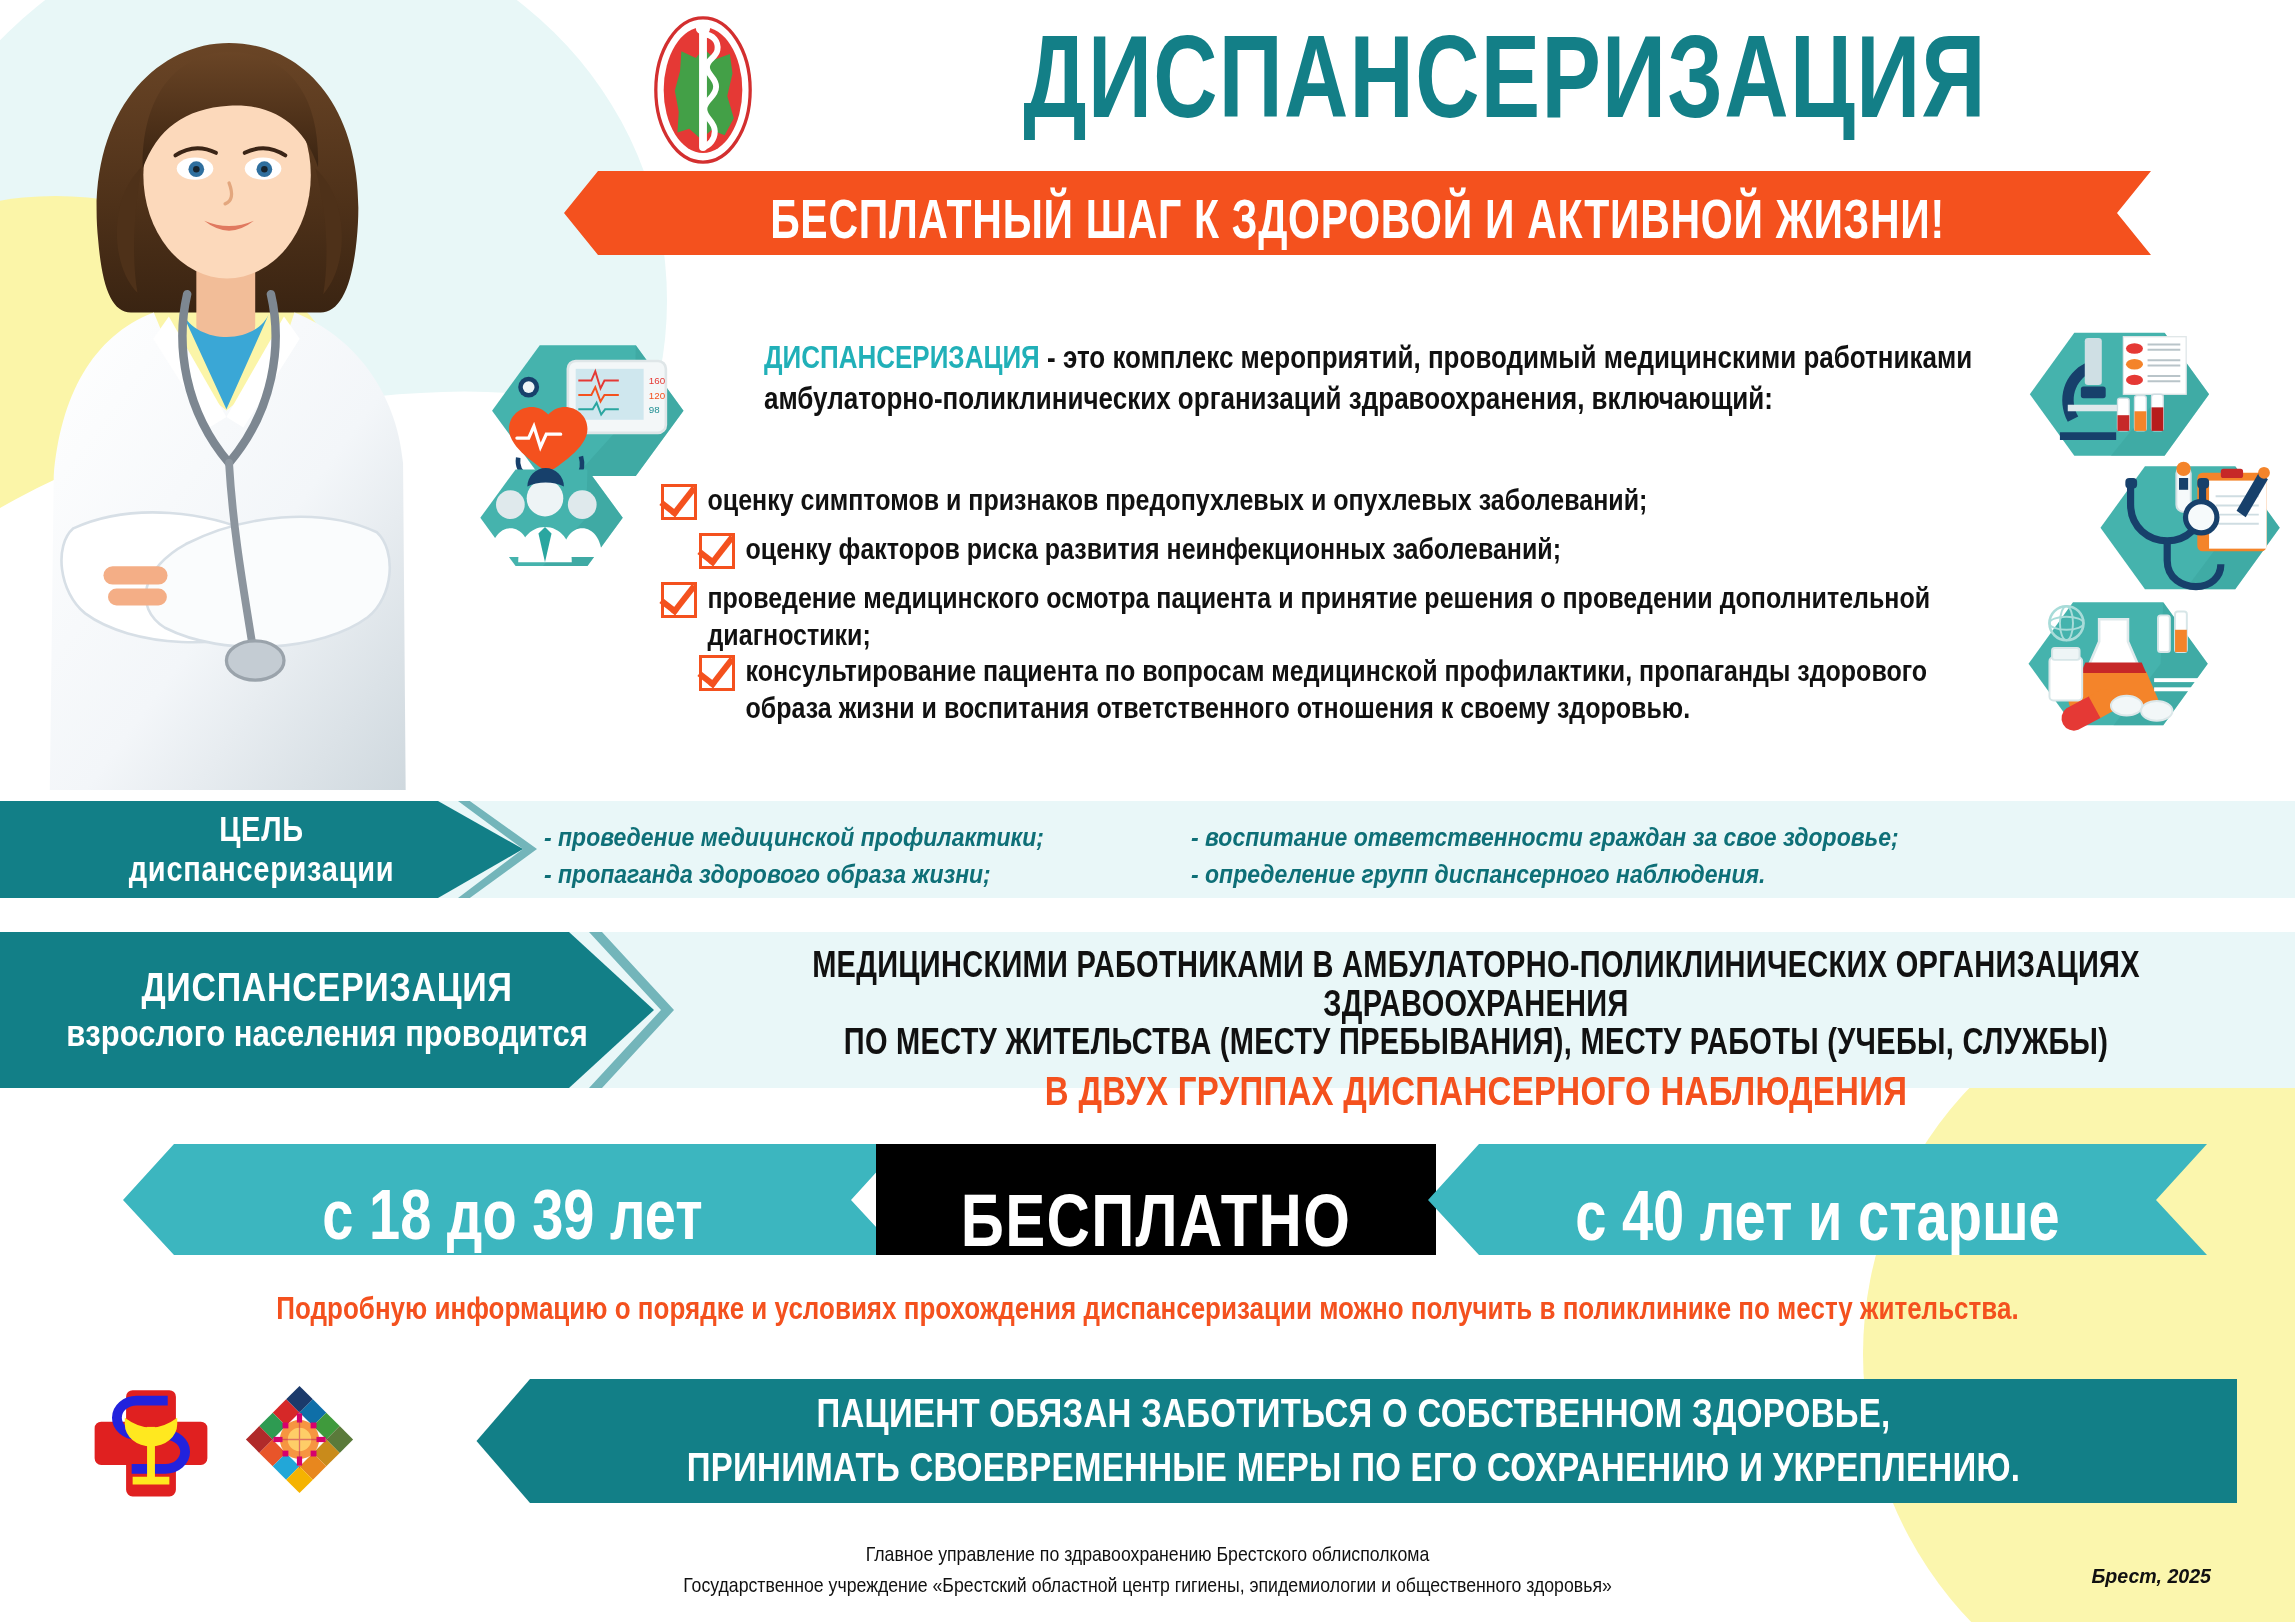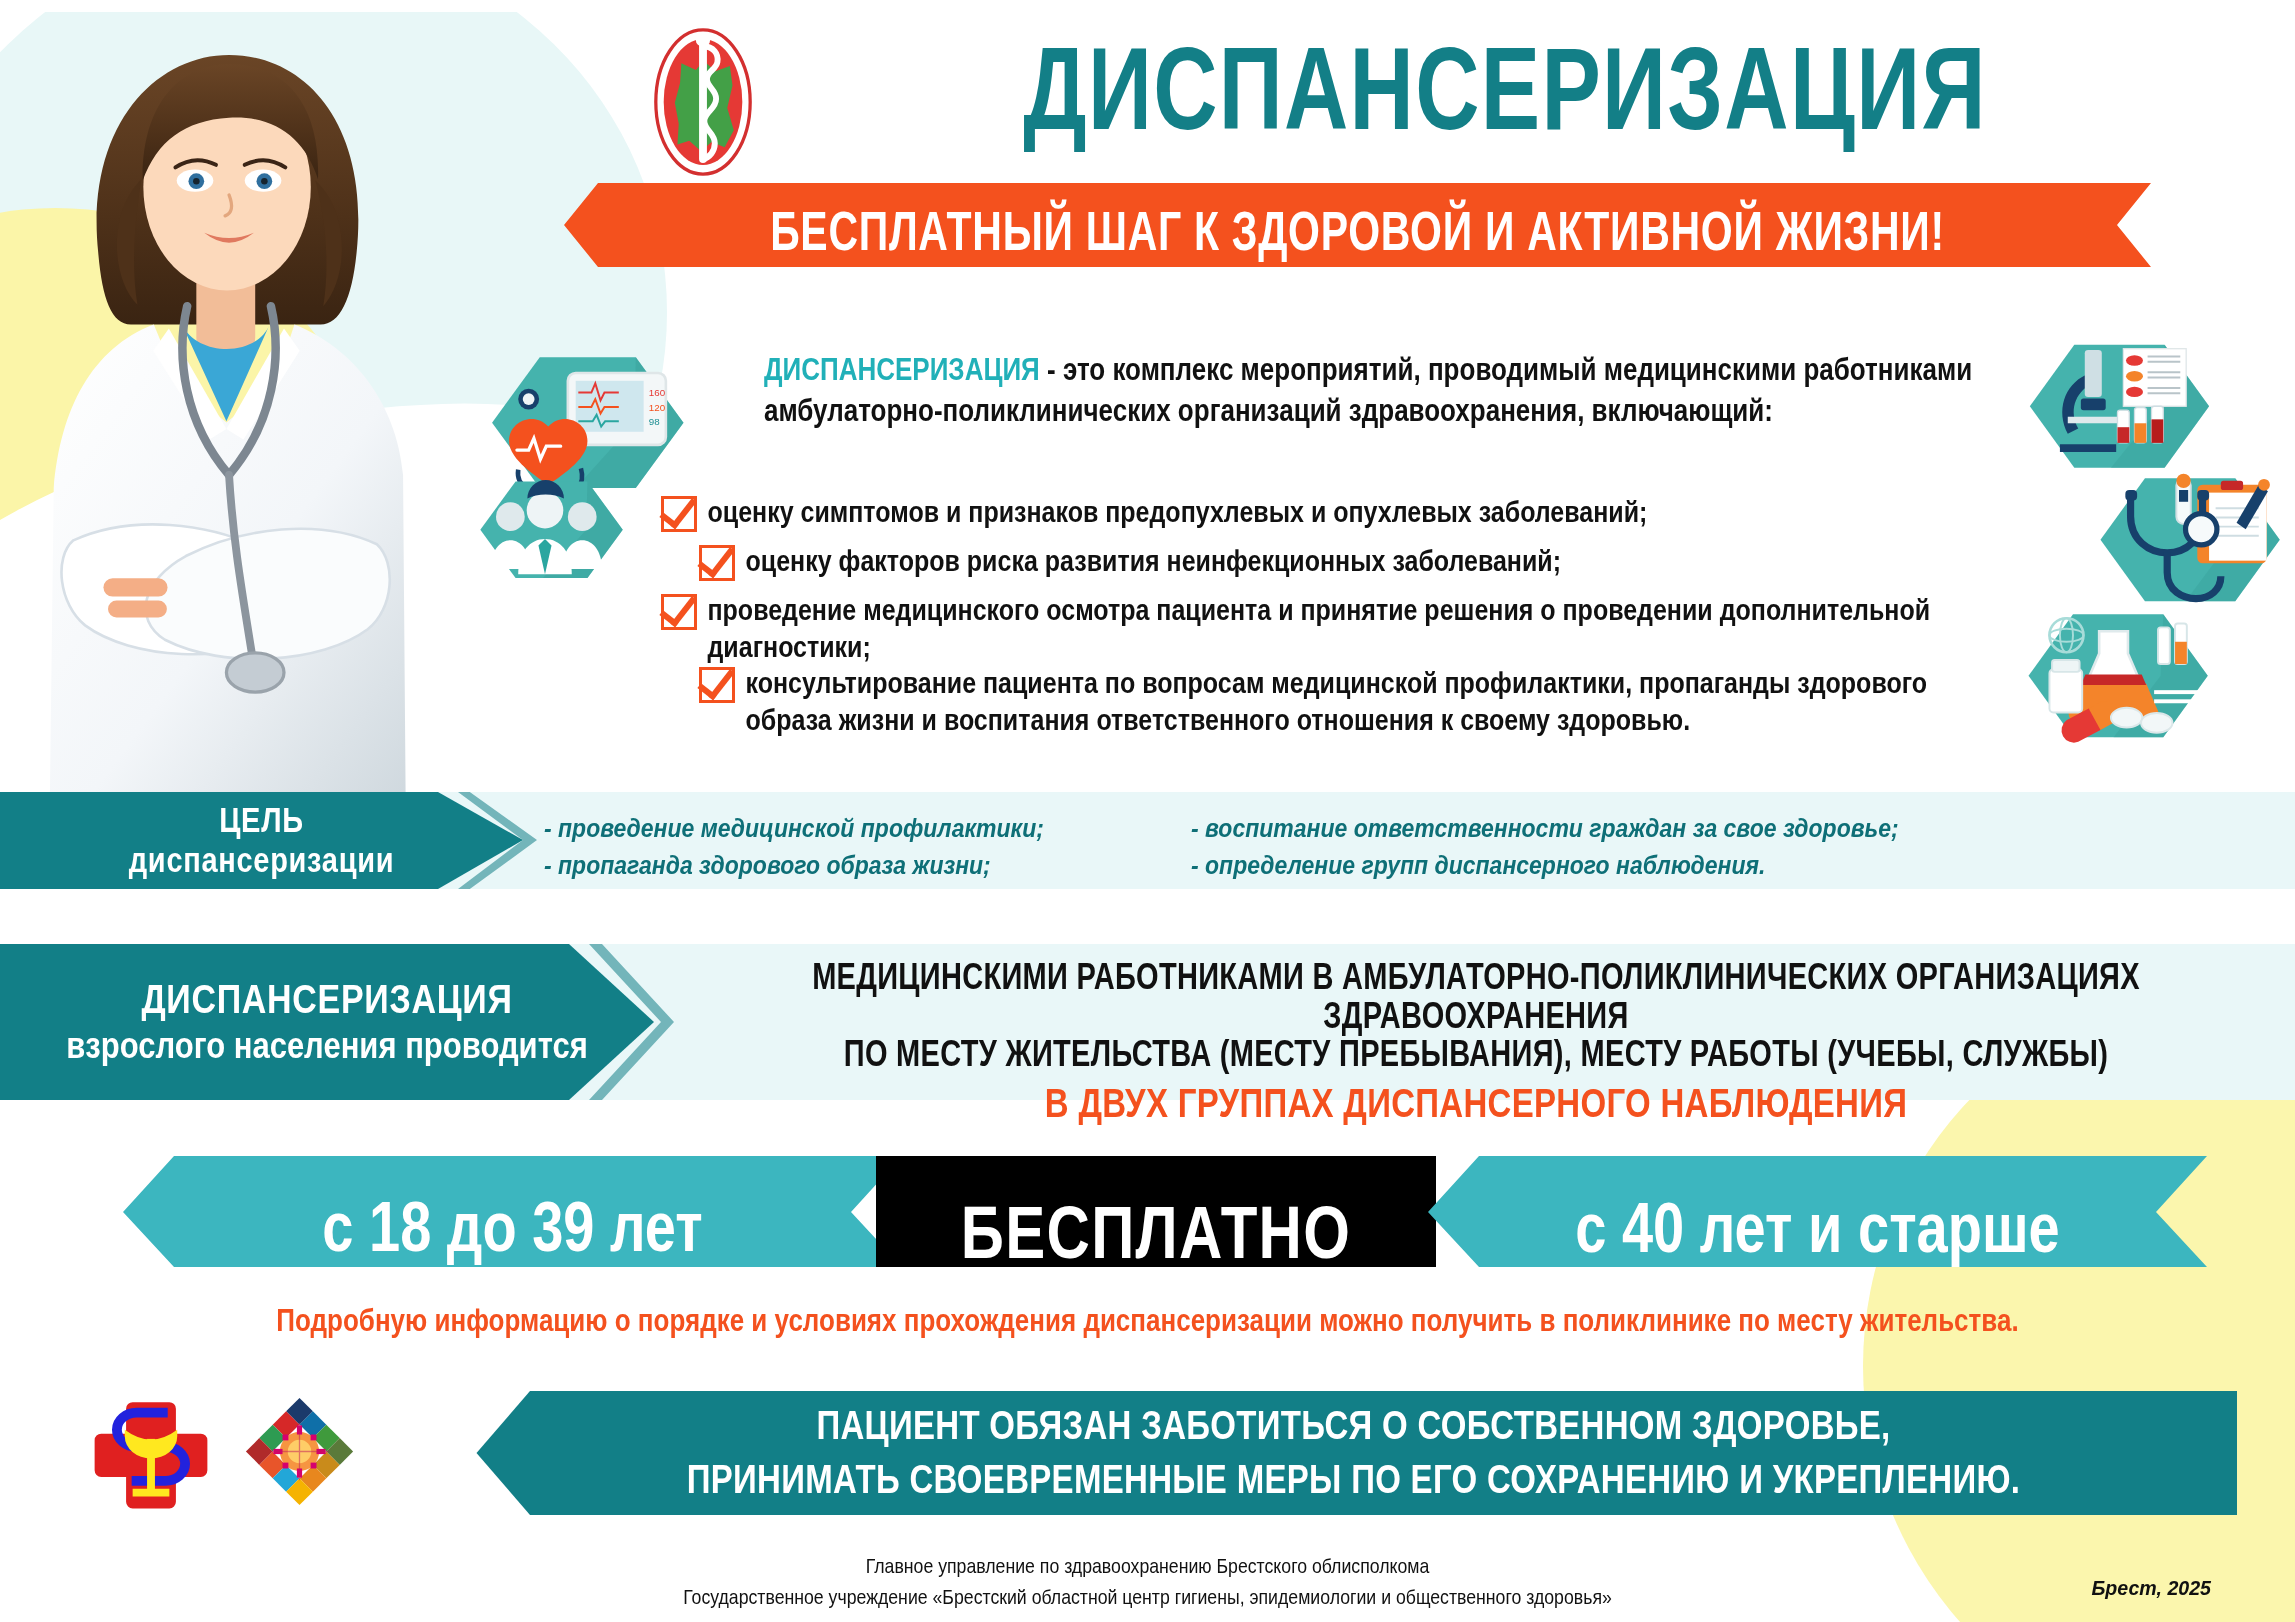--- a/index.html
+++ b/index.html
@@ -4,21 +4,21 @@
 <title>Диспансеризация</title>
 <style>
   html,body{margin:0;padding:0;}
   body{
     width:2295px;height:1623px;
     background:#ffffff;
     font-family:"Liberation Sans", sans-serif;
     overflow:hidden;
     position:relative;
   }
-  .poster{position:absolute;inset:0;overflow:hidden;margin-top:12px;}
+  .poster{position:absolute;inset:0;overflow:hidden;}
 
   
   .bg-mint{
     position:absolute;left:-105px;top:-79px;width:772px;height:759px;
     background:#e8f7f7;border-radius:50%;
   }
   .bg-yellow-left{
     position:absolute;left:-275px;top:196px;width:661px;height:661px;
     background:#fbf5a8;border-radius:50%;
   }
@@ -92,21 +92,21 @@
     transform:rotate(38deg);
   }
   .ck-text{
     font-size:25px;line-height:1.25;color:#111;font-weight:600;
     font-family:"Liberation Sans Narrow","Liberation Sans",sans-serif;
     transform:scaleY(1.2);transform-origin:top left;
   }
   .ck-item.ind{margin-left:38px;}
 
   
-  .band-goal{position:absolute;left:0;top:780px;width:2295px;height:113px;}
+  .band-goal{position:absolute;left:0;top:801px;width:2295px;height:113px;}
   .band-goal .lightbg{
     position:absolute;left:0;top:0;width:2295px;height:97px;background:#e9f7f8;
   }
   .band-goal .tealtab{
     position:absolute;left:0;top:0;width:523px;height:97px;background:#127f87;
     clip-path:polygon(0 0,438px 0,523px 48px,438px 97px,0 97px);
     display:flex;flex-direction:column;align-items:center;justify-content:center;
   }
   .band-goal .tealtab .l1{
     color:#fff;font-size:29px;font-weight:bold;letter-spacing:0.7px;

